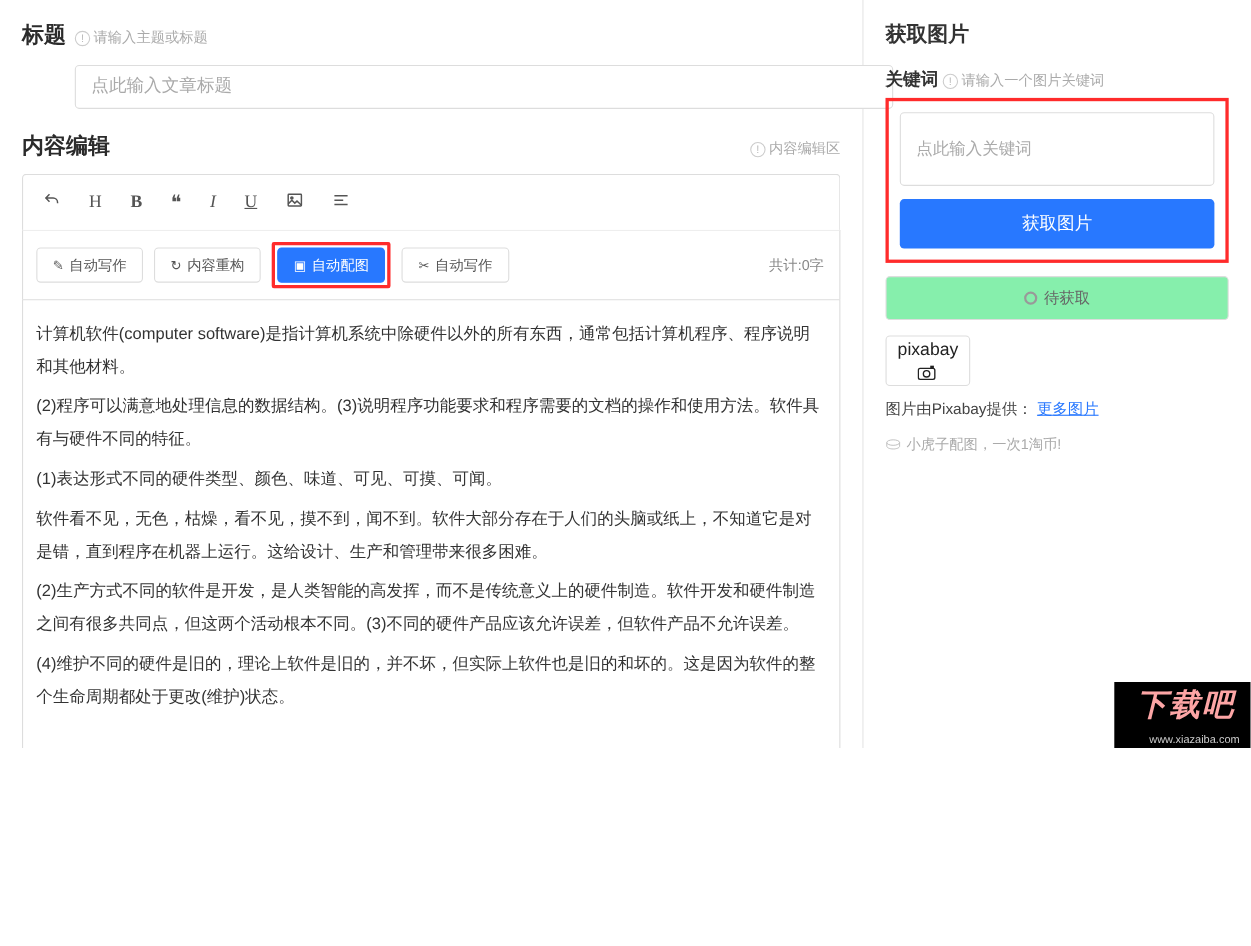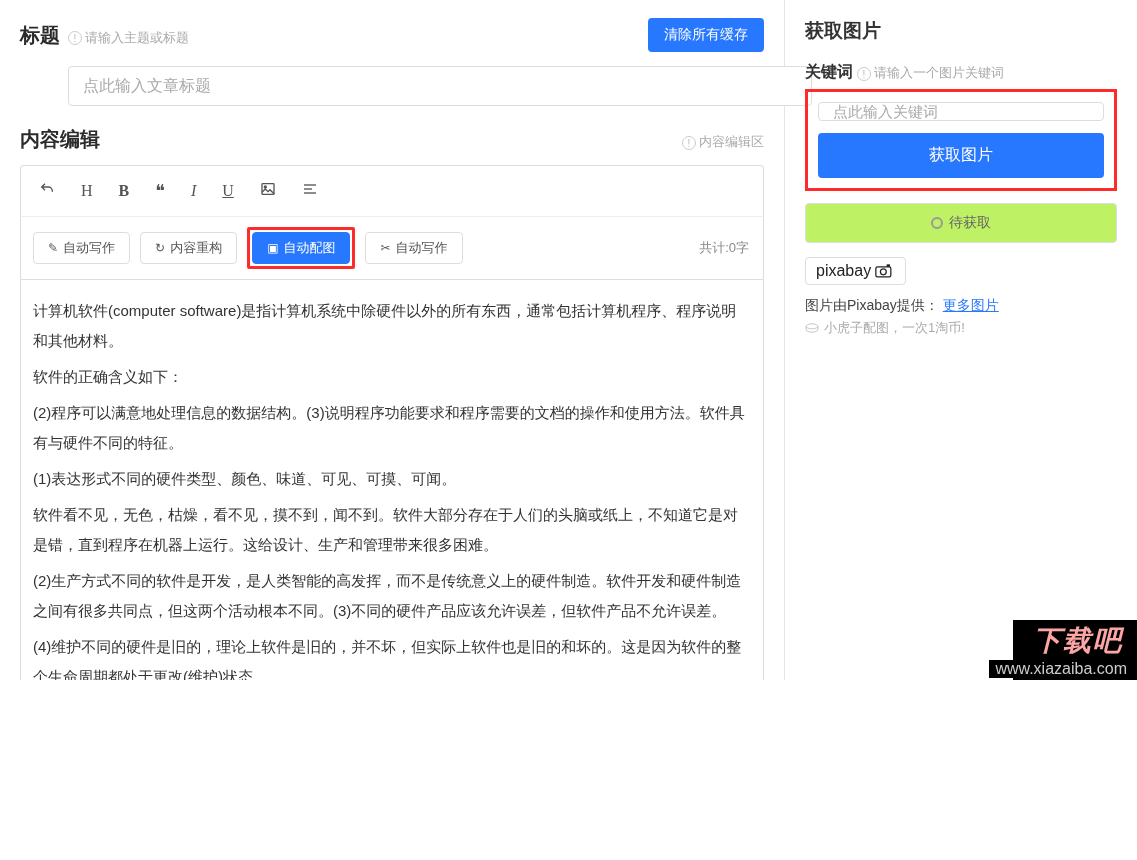--- a/index.html
+++ b/index.html
@@ -34,51 +34,50 @@
 .highlight-red { border: 3px solid #ff2b2b; border-radius: 2px; padding: 2px; }
 
 .editor { border: 1px solid #ddd; border-radius: 0 0 4px 4px; padding: 16px 12px; min-height: 540px; font-size: 15px; line-height: 2.0; color: #333; }
 .editor p { margin-bottom: 6px; }
 
 .sb-title { font-size: 19px; font-weight: 600; margin-bottom: 18px; }
 .sb-label-row { display: flex; align-items: baseline; gap: 4px; margin-bottom: 0; }
 .sb-label { font-size: 16px; font-weight: 600; }
 
 .sb-box-highlight { border: 3px solid #ff2b2b; padding: 10px; margin-top: 6px; }
-.sb-input { width: 100%; border: 1px solid #ddd; border-radius: 4px; padding: 0 14px; font-size: 15px; color: #555; margin-bottom: 12px; }
+.sb-input { width: 100%; border: 1px solid #ddd; border-radius: 4px; padding: 24px 14px; font-size: 15px; color: #555; margin-bottom: 12px; }
 .sb-input::placeholder { color: #aaa; }
 .sb-fetch-btn { width: 100%; background: #2878ff; color: #fff; border: none; border-radius: 4px; padding: 12px; font-size: 16px; cursor: pointer; }
 
-.pending-btn { width: 100%; border: 1px solid #ddd; background: #bef264; border-radius: 4px; padding: 10px; font-size: 14px; color: #666; cursor: pointer; margin-top: 12px; display: flex; align-items: center; justify-content: center; gap: 6px; }
+.pending-btn { width: 100%; border: 1px solid #ddd; background: #86efac; border-radius: 4px; padding: 10px; font-size: 14px; color: #666; cursor: pointer; margin-top: 12px; display: flex; align-items: center; justify-content: center; gap: 6px; }
 .pending-circle { width: 12px; height: 12px; border: 2px solid #999; border-radius: 50%; display: inline-block; }
 
-.pixabay-badge { border: 1px solid #ddd; border-radius: 4px; padding: 4px 10px; display: inline-flex; align-items: center; gap: 4px; margin-top: 14px; font-family: Arial, sans-serif; font-size: 16px; color: #222; }
+.pixabay-badge { border: 1px solid #ddd; border-radius: 4px; padding: 4px 10px; display: inline-flex; align-items: center; gap: 4px; margin-top: 14px; font-family: Arial, sans-serif; font-size: 16px; color: #222; flex-direction: column; }
 .pixabay-badge svg { width: 20px; height: 14px; }
 
 .provider-text { margin-top: 12px; font-size: 14px; color: #444; }
 .provider-link { color: #2878ff; text-decoration: underline; }
 
-.cost-text { margin-top: 4px; font-size: 13px; color: #aaa; display: flex; align-items: center; gap: 5px; }
+.cost-text { margin-top: 14px; font-size: 13px; color: #aaa; display: flex; align-items: center; gap: 5px; }
 .coin-icon { width: 14px; height: 10px; }
 
 .watermark { position: absolute; right: 0; bottom: 0; background: #000; color: #fca5a5; font-size: 28px; font-weight: bold; font-style: italic; padding: 2px 14px 20px 20px; letter-spacing: 2px; }
-.watermark-sub { position: absolute; right: 4px; bottom: 2px; color: #ccc; font-size: 16px; background: #000; padding: 0 6px; }
+.watermark-sub { position: absolute; right: 4px; bottom: 2px; color: #ccc; font-size: 10px; background: #000; padding: 0 6px; }
 </style>
 </head>
 <body>
 
 <div class="container">
   <div class="main">
 
     <div class="section-header">
       <div class="section-title-wrap">
         <span class="section-title">标题</span>
         <span class="section-hint"><span class="hint-icon">!</span><span>请输入主题或标题</span></span>
       </div>
-      <button class="btn-primary">清除所有缓存</button>
     </div>
 
     <input class="title-input" placeholder="点此输入文章标题" style="">
 
     <div class="content-section">
       <div class="section-title-wrap" style="margin-bottom:12px;justify-content:space-between;">
         <span class="section-title">内容编辑</span>
         <span class="section-hint"><span class="hint-icon">!</span><span>内容编辑区</span></span>
       </div>
 
@@ -120,21 +119,20 @@
         </span>
         <button class="pill">
             <span class="pill-icon">✂</span>
             <span>自动写作</span>
           </button>
         <span class="word-count">共计:0字</span>
       </div>
 
       <div class="editor" id="editor-body">
           <p>计算机软件(computer software)是指计算机系统中除硬件以外的所有东西，通常包括计算机程序、程序说明和其他材料。</p>
-          <p>软件的正确含义如下：</p>
           <p>(2)程序可以满意地处理信息的数据结构。(3)说明程序功能要求和程序需要的文档的操作和使用方法。软件具有与硬件不同的特征。</p>
           <p>(1)表达形式不同的硬件类型、颜色、味道、可见、可摸、可闻。</p>
           <p>软件看不见，无色，枯燥，看不见，摸不到，闻不到。软件大部分存在于人们的头脑或纸上，不知道它是对是错，直到程序在机器上运行。这给设计、生产和管理带来很多困难。</p>
           <p>(2)生产方式不同的软件是开发，是人类智能的高发挥，而不是传统意义上的硬件制造。软件开发和硬件制造之间有很多共同点，但这两个活动根本不同。(3)不同的硬件产品应该允许误差，但软件产品不允许误差。</p>
           <p>(4)维护不同的硬件是旧的，理论上软件是旧的，并不坏，但实际上软件也是旧的和坏的。这是因为软件的整个生命周期都处于更改(维护)状态。</p>
         </div>
     </div>
   </div>
 
   <div class="sidebar">

